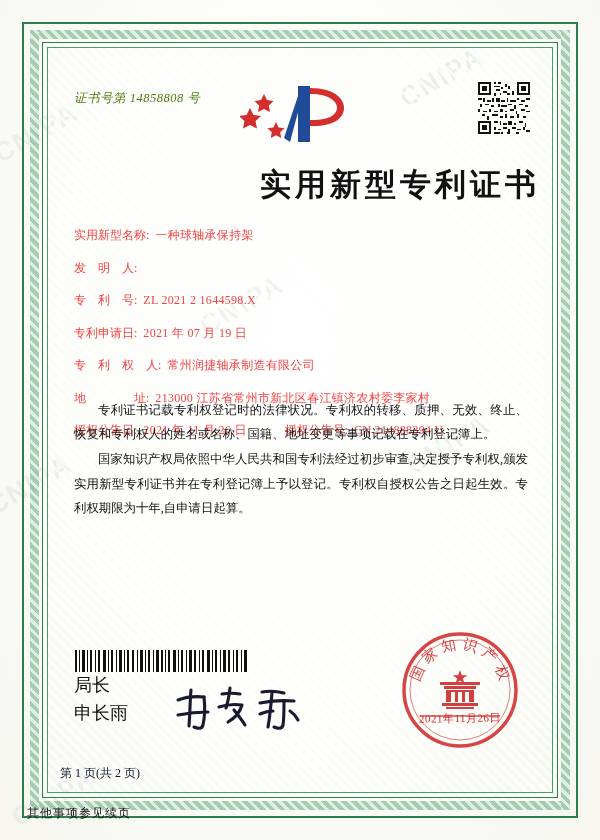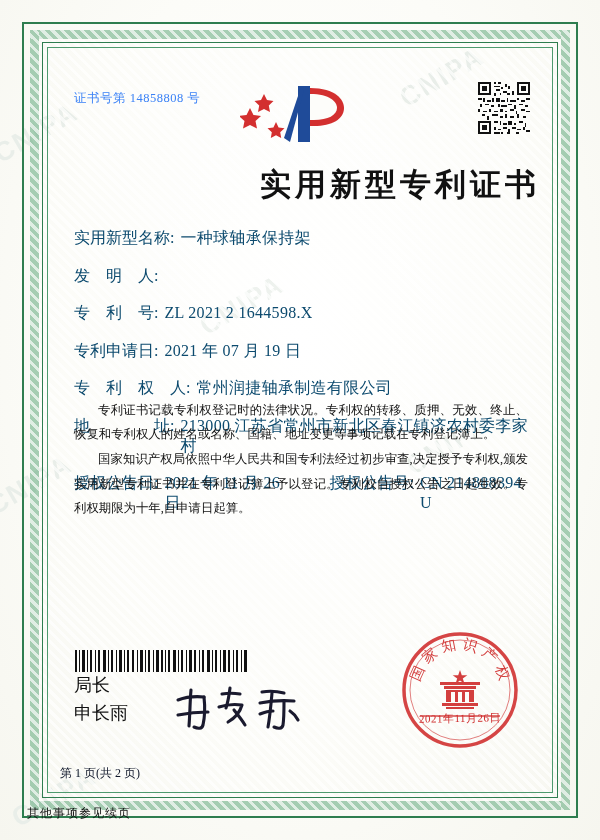--- a/index.html
+++ b/index.html
@@ -95,22 +95,23 @@
     top: 60px;
     right: 60px;
     bottom: 60px;
   }
   
   .cert-no {
     position: absolute;
     left: 14px;
     top: 30px;
     font-size: 12.5px;
-    color: #3b82f6;
+    color: #4d7c0f;
     letter-spacing: 0.5px;
+    font-style: italic;
   }
   .qr {
     position: absolute;
     right: 10px;
     top: 22px;
     width: 52px;
     height: 52px;
   }
   .logo {
     position: absolute;
@@ -130,22 +131,22 @@
     font-weight: bold;
     letter-spacing: 4px;
     color: #111;
     font-family: "DejaVu Serif", "Liberation Serif", serif;
   }
   .fields {
     position: absolute;
     left: 14px;
     right: 10px;
     top: 168px;
-    font-size: 16px;
-    color: #0c4a6e;
+    font-size: 12px;
+    color: #ef4444;
     line-height: 1.25;
   }
   .field-row {
     display: flex;
     align-items: baseline;
     margin-bottom: 17.5px;
   }
   .field-label {
     white-space: pre;
     flex: 0 0 auto;

